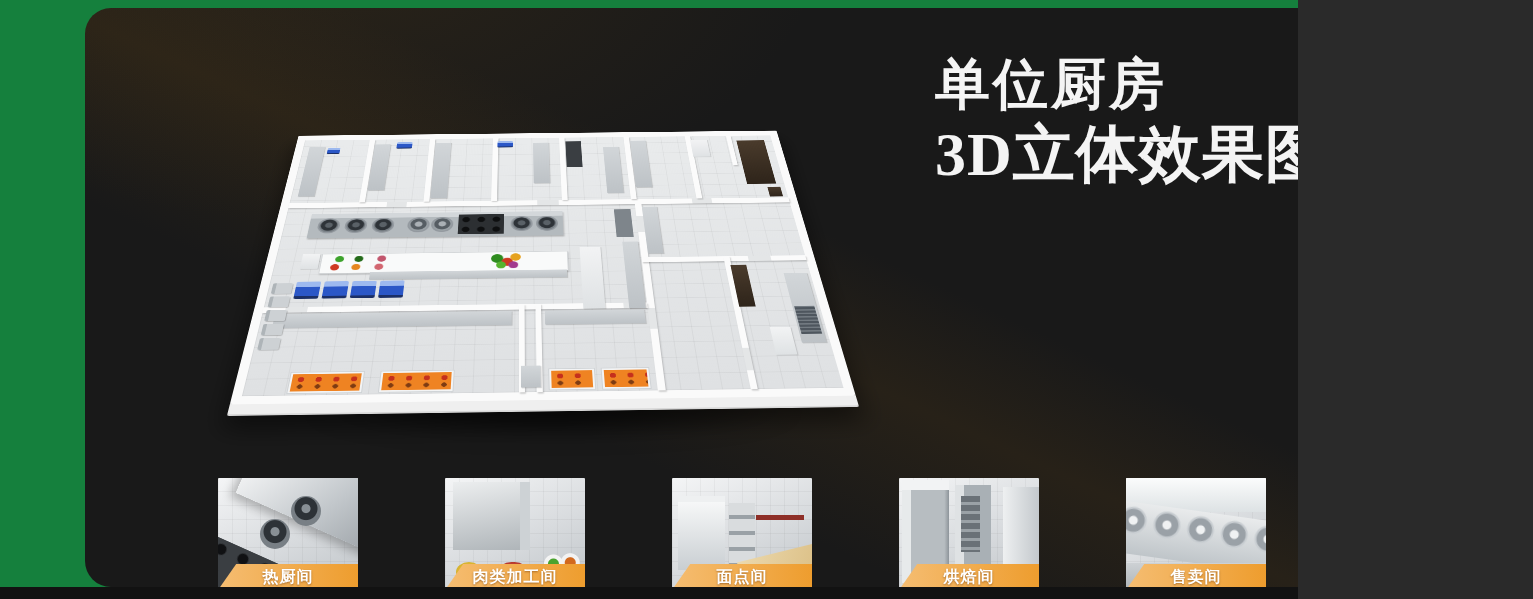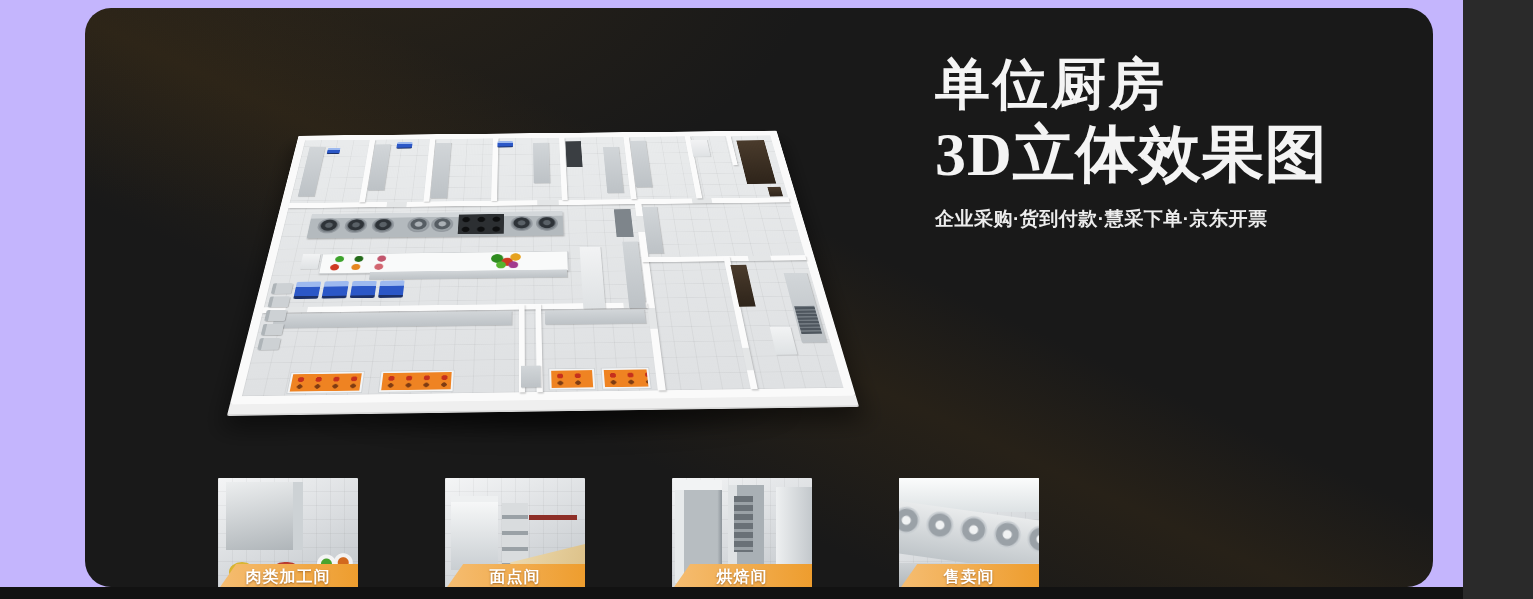--- a/index.html
+++ b/index.html
@@ -1,17 +1,17 @@
 <!DOCTYPE html>
 <html><head>
 <meta charset="utf-8">
 <style>
   html,body{margin:0;padding:0;background:#2a2a2a;}
-  .stage{position:relative;width:1463px;height:599px;overflow:hidden;
-         background:#c4b5fd;font-family:"Liberation Sans","DejaVu Sans",sans-serif;}
+  .stage{position:relative;width:1298px;height:599px;overflow:hidden;
+         background:#15803d;font-family:"Liberation Sans","DejaVu Sans",sans-serif;}
   .bottom-fade{position:absolute;left:0;right:0;bottom:0;height:12px;background:#121212;}
 
   
   .panel{position:absolute;left:85px;top:8px;width:1348px;height:579px;border-radius:26px;overflow:hidden;
     background:
       radial-gradient(900px 520px at 18% -12%, rgba(92,66,24,.26), transparent 55%),
       linear-gradient(205deg, transparent 42%, rgba(96,66,20,.20) 53%, transparent 68%),
       #191919;}
 
   
@@ -216,25 +216,33 @@
         <i class="cart" style="left:4px;top:296px;width:22px;height:16px"></i>
         <i class="cart" style="left:4px;top:316px;width:22px;height:16px"></i>
         <i class="cart" style="left:4px;top:336px;width:22px;height:16px"></i>
       </div>
     </div>
 
     <div class="hero">
       <div class="h1a">单位厨房</div>
       <div class="h1b">3D立体效果图</div>
       <div class="notes">
-        <div>企业采购·货到付款·慧采下单·京东开票</div>
       </div>
     </div>
 
     <div class="thumbs">
+      <figure class="thumb t1">
+        <div class="thumb-art">
+            <i class="a"></i>
+            <i class="b"></i>
+            <i class="c"></i>
+            <i class="d"></i>
+          </div>
+        <figcaption class="thumb-label">热厨间</figcaption>
+      </figure>
       <figure class="thumb t3">
         <div class="thumb-art">
             <i class="a"></i>
             <i class="b"></i>
             <i class="c"></i>
             <i class="d"></i>
           </div>
         <figcaption class="thumb-label">肉类加工间</figcaption>
       </figure>
       <figure class="thumb t4">

